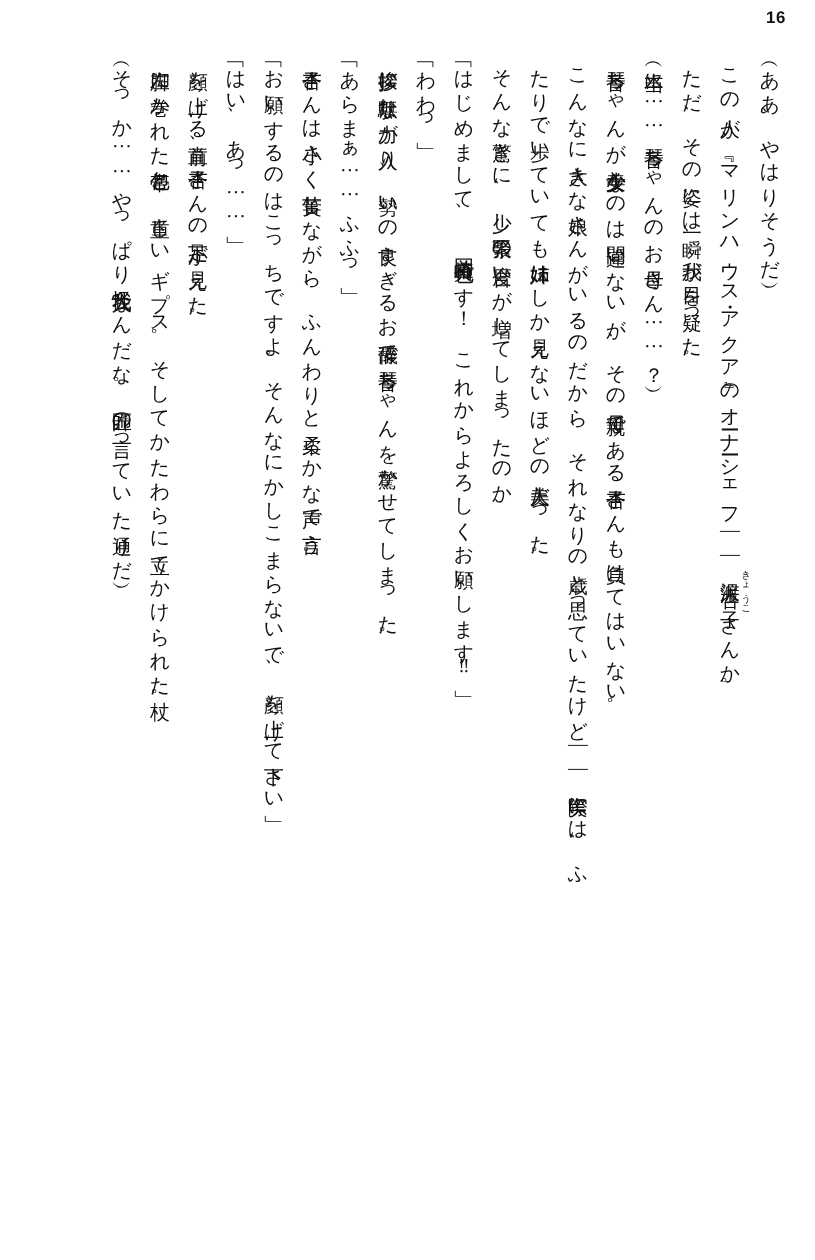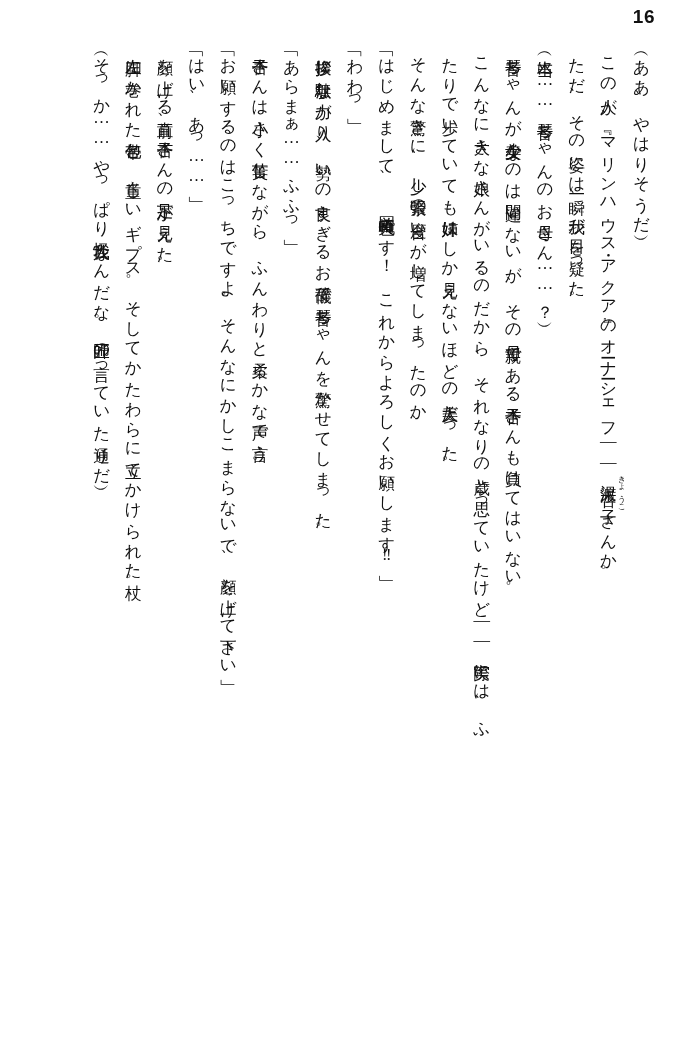--- a/index.html
+++ b/index.html
@@ -17,21 +17,21 @@
   }
   .page {
     position: absolute;
     inset: 0;
     background: #ffffff;
   }
   .page-number {
     position: absolute;
     top: 6px;
     right: 24px;
-    font-size: 19px;
+    font-size: 14px;
     font-weight: bold;
     font-family: "Liberation Sans", sans-serif;
     letter-spacing: 0.5px;
     color: #111;
   }
   .text-body {
     position: absolute;
     top: 46px;
     right: 22px;
     bottom: 18px;

